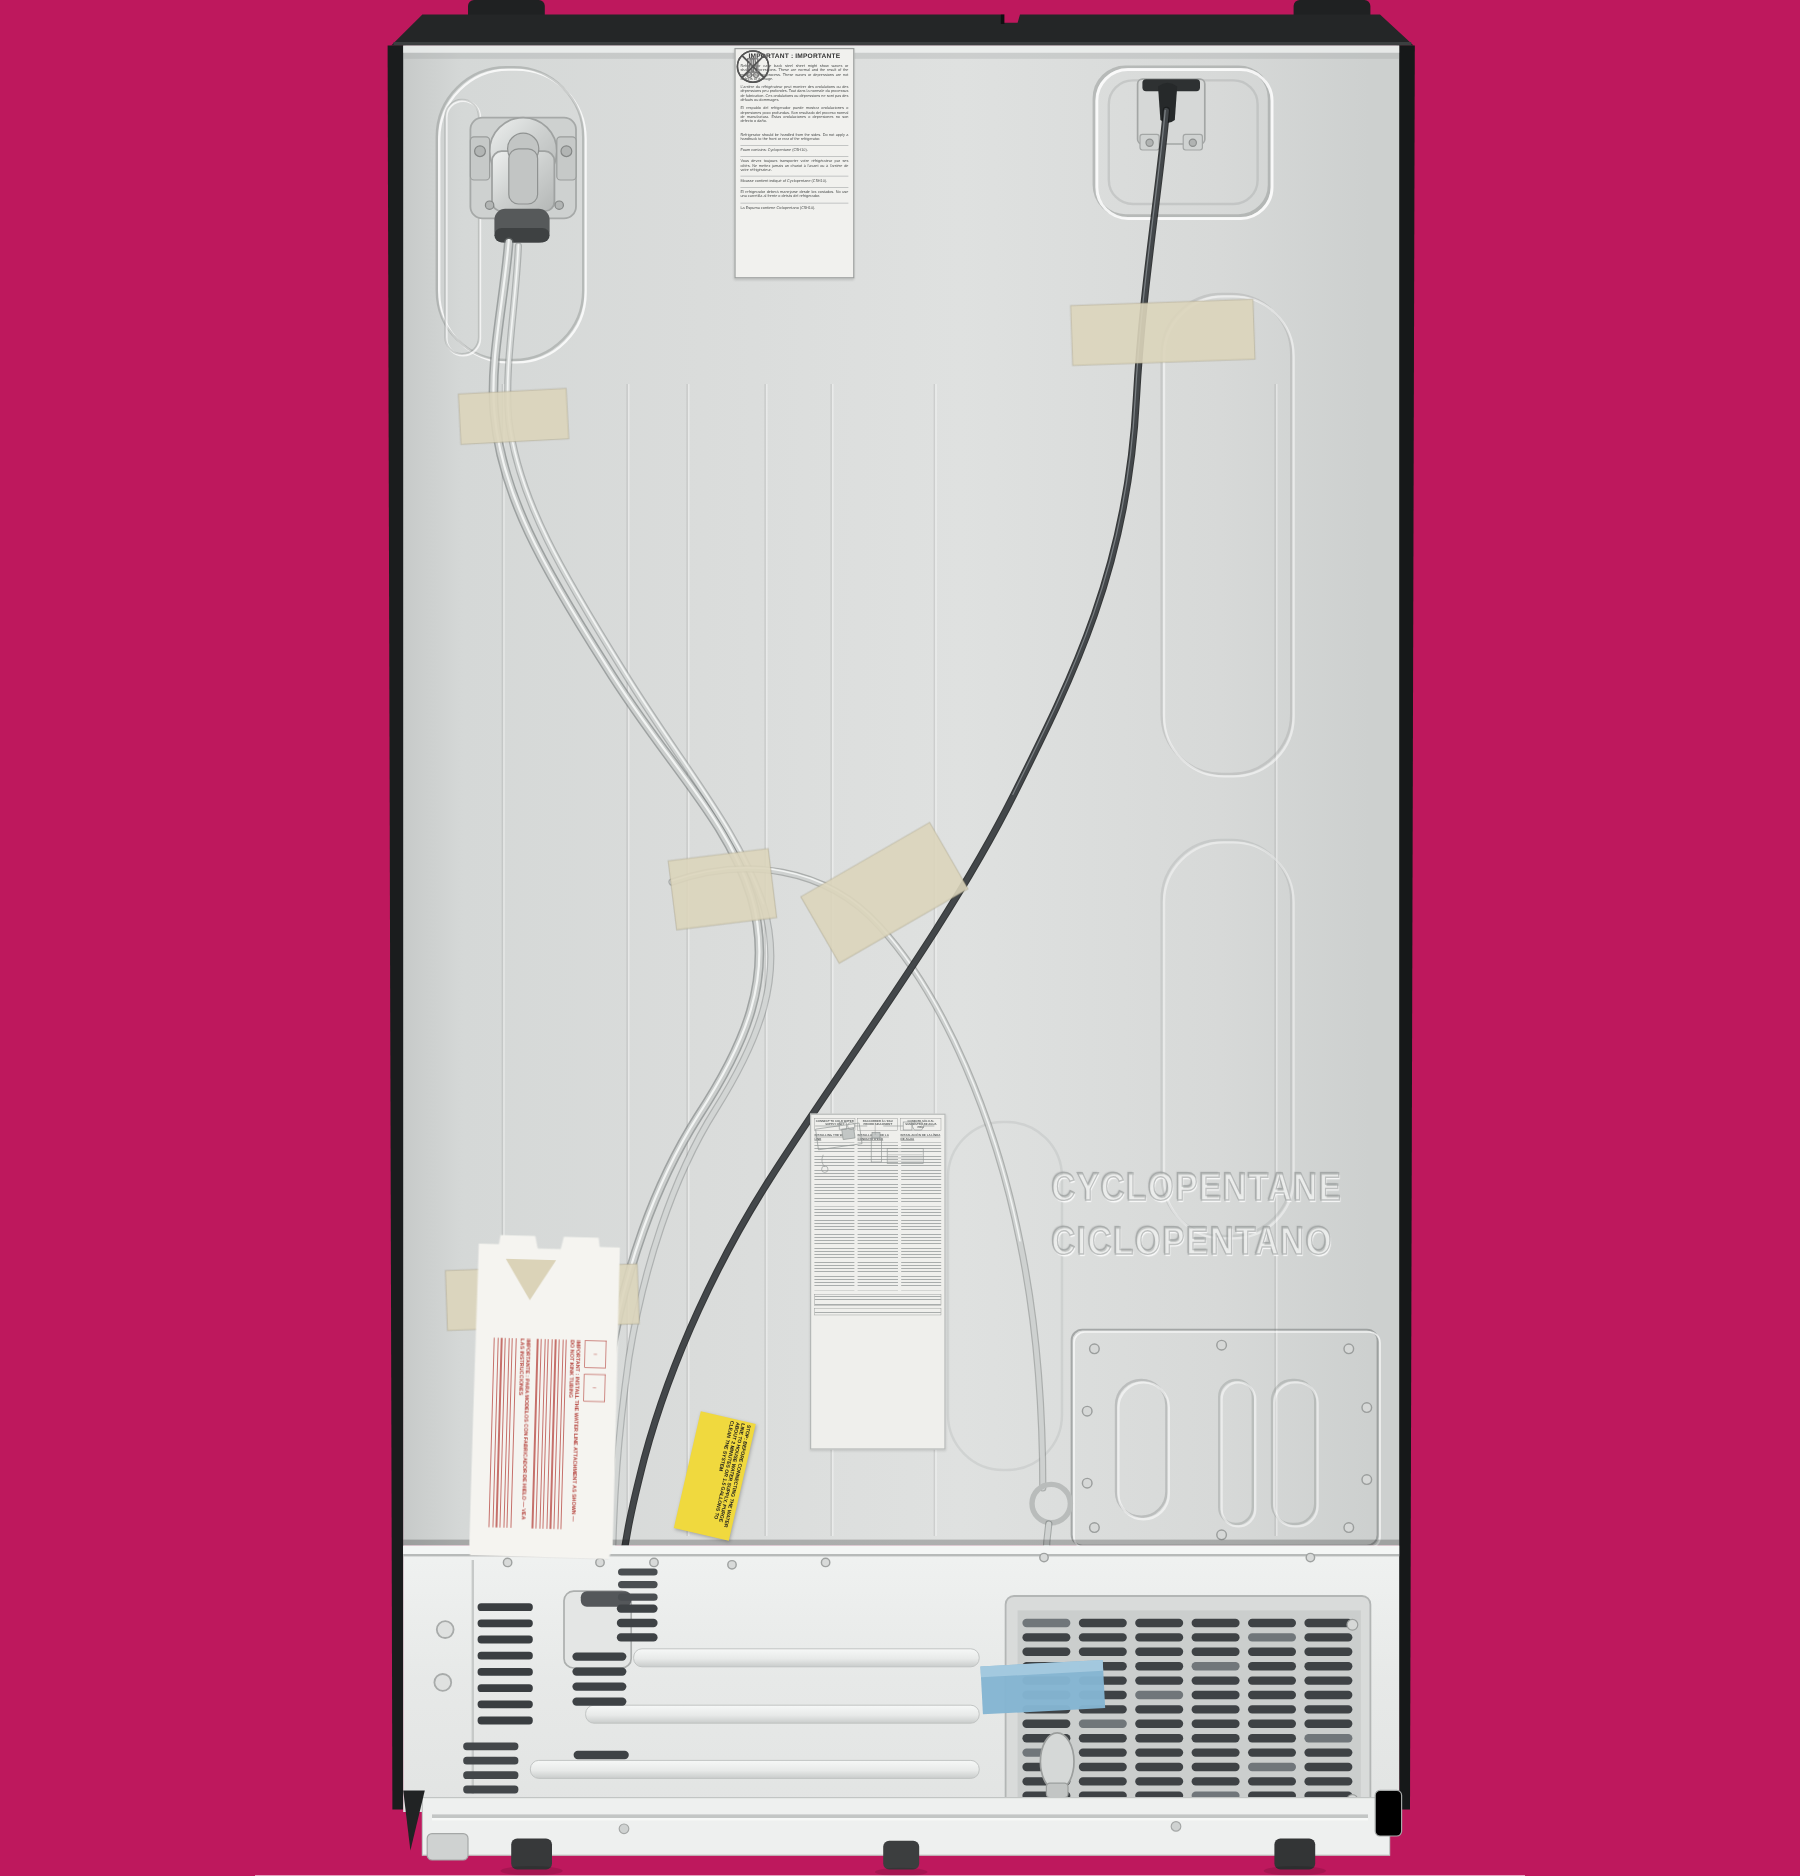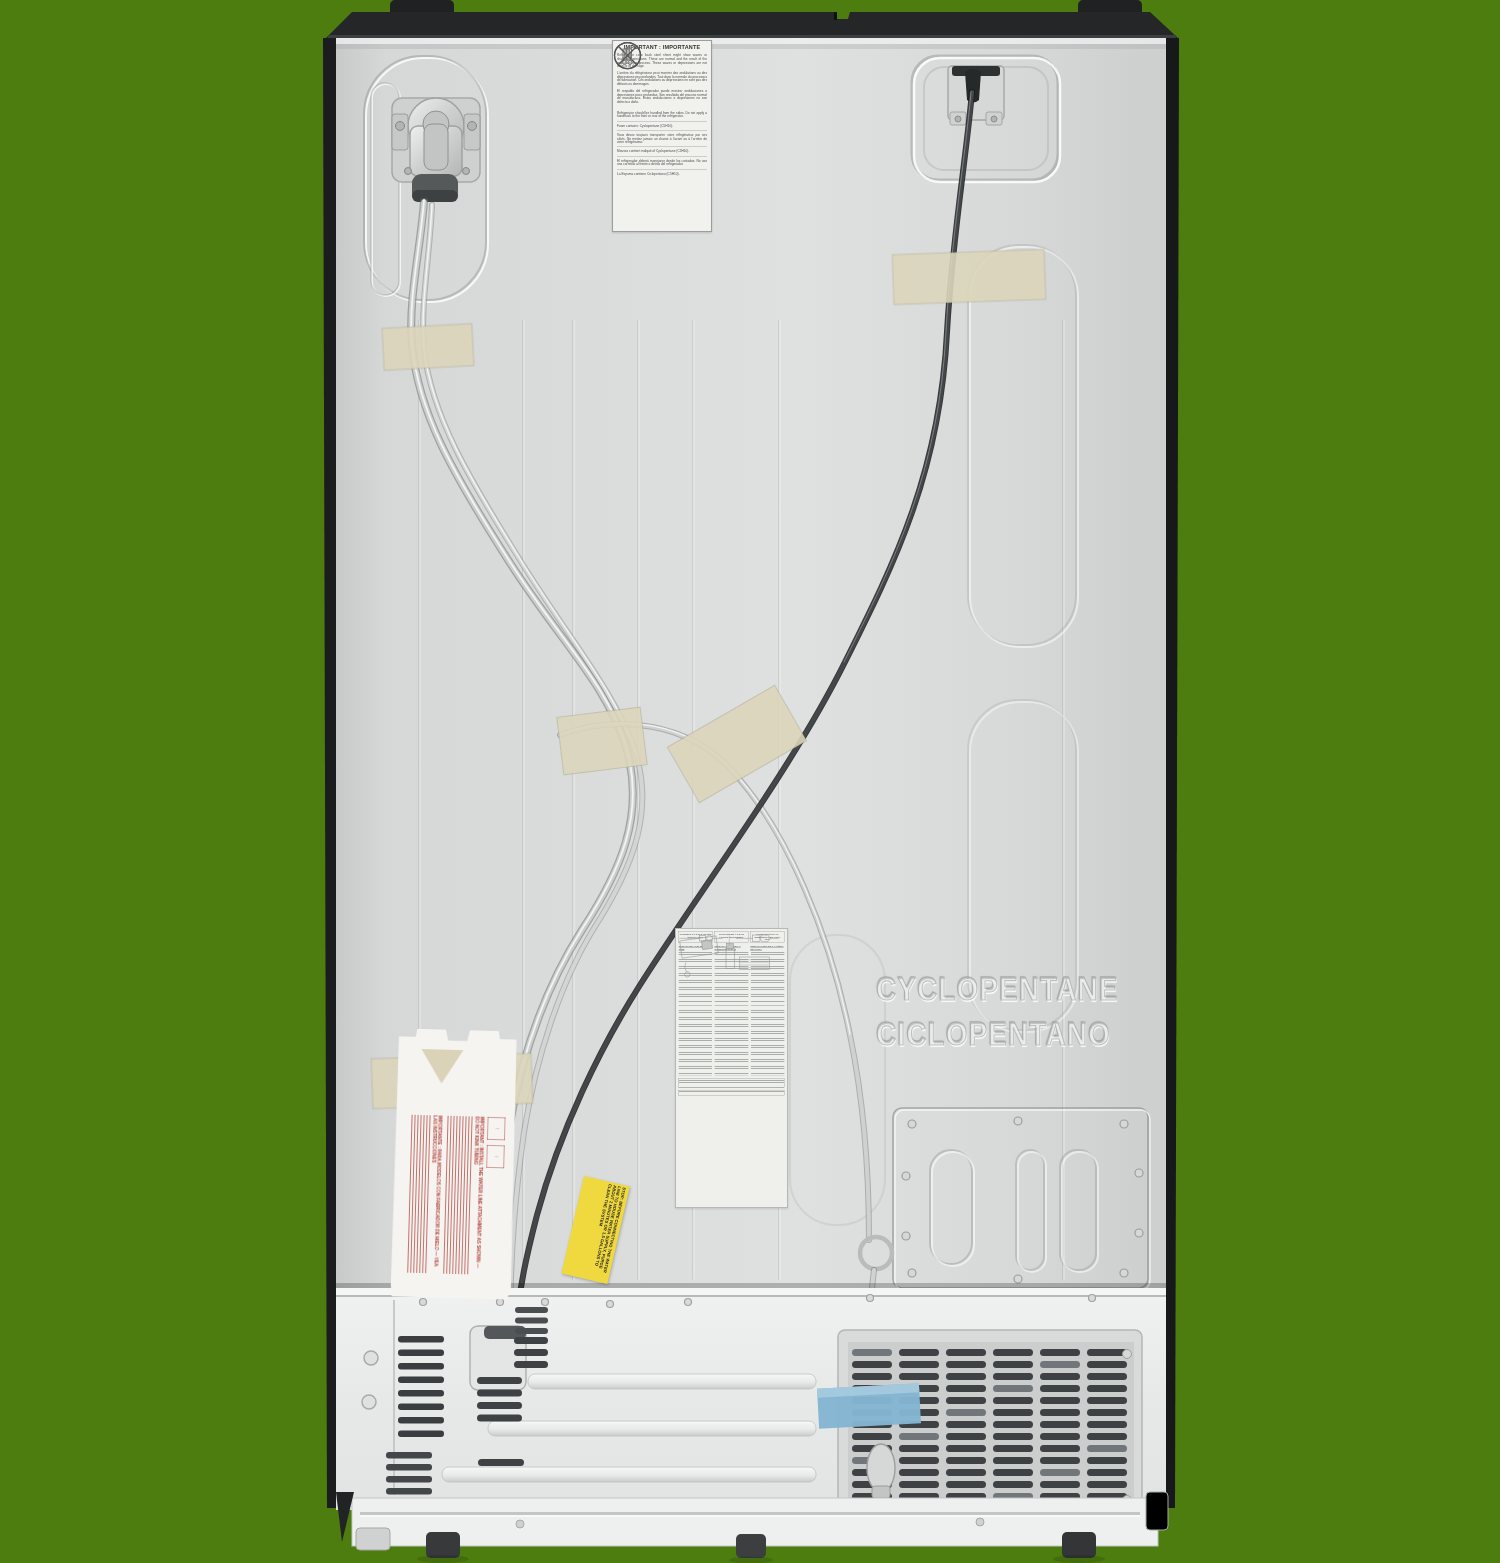--- a/index.html
+++ b/index.html
@@ -1,16 +1,16 @@
 <!DOCTYPE html>
 <html><head>
 <meta charset="utf-8">
 <style>
   html,body{margin:0;padding:0;background:#ffffff;}
-  .stage{position:relative;width:1500px;height:1563px;background:#4d7c0f;overflow:hidden;
+  .stage{position:relative;width:1500px;height:1563px;background:#be185d;overflow:hidden;
          font-family:"Liberation Sans", sans-serif;}
   .stage svg{position:absolute;left:0;top:0;}
   .overlay{position:absolute;}
   
   .lbl-important{left:612px;top:40px;width:98px;height:190px;background:#f1f1ee;
     border:1px solid #9a9d9c;box-shadow:0 1px 2px rgba(0,0,0,.15);overflow:hidden;}
   .micro2{transform:scale(.5);transform-origin:0 0;width:200%;padding:6px 8px;box-sizing:border-box;color:#4a4d4c;}
   .lbl-important h1{font-size:11px;font-weight:bold;text-align:center;margin:0 0 6px 0;color:#333;letter-spacing:.3px;}
   .lbl-important p{font-size:6.4px;line-height:7.4px;margin:0 0 6px 0;text-align:justify;}
   .lbl-important .sep{border-top:1px solid #a6a9a8;padding-top:4px;}

